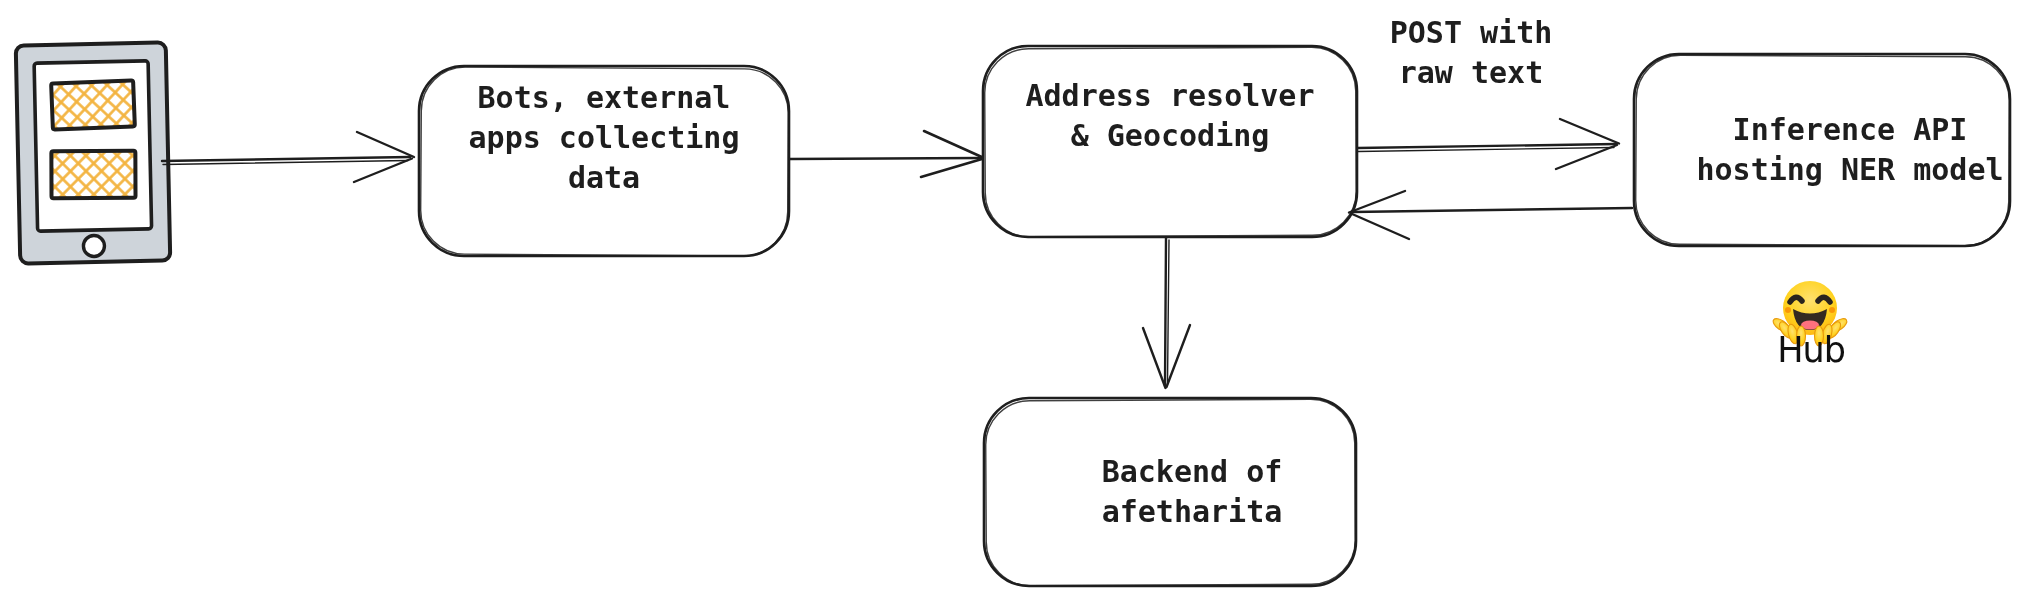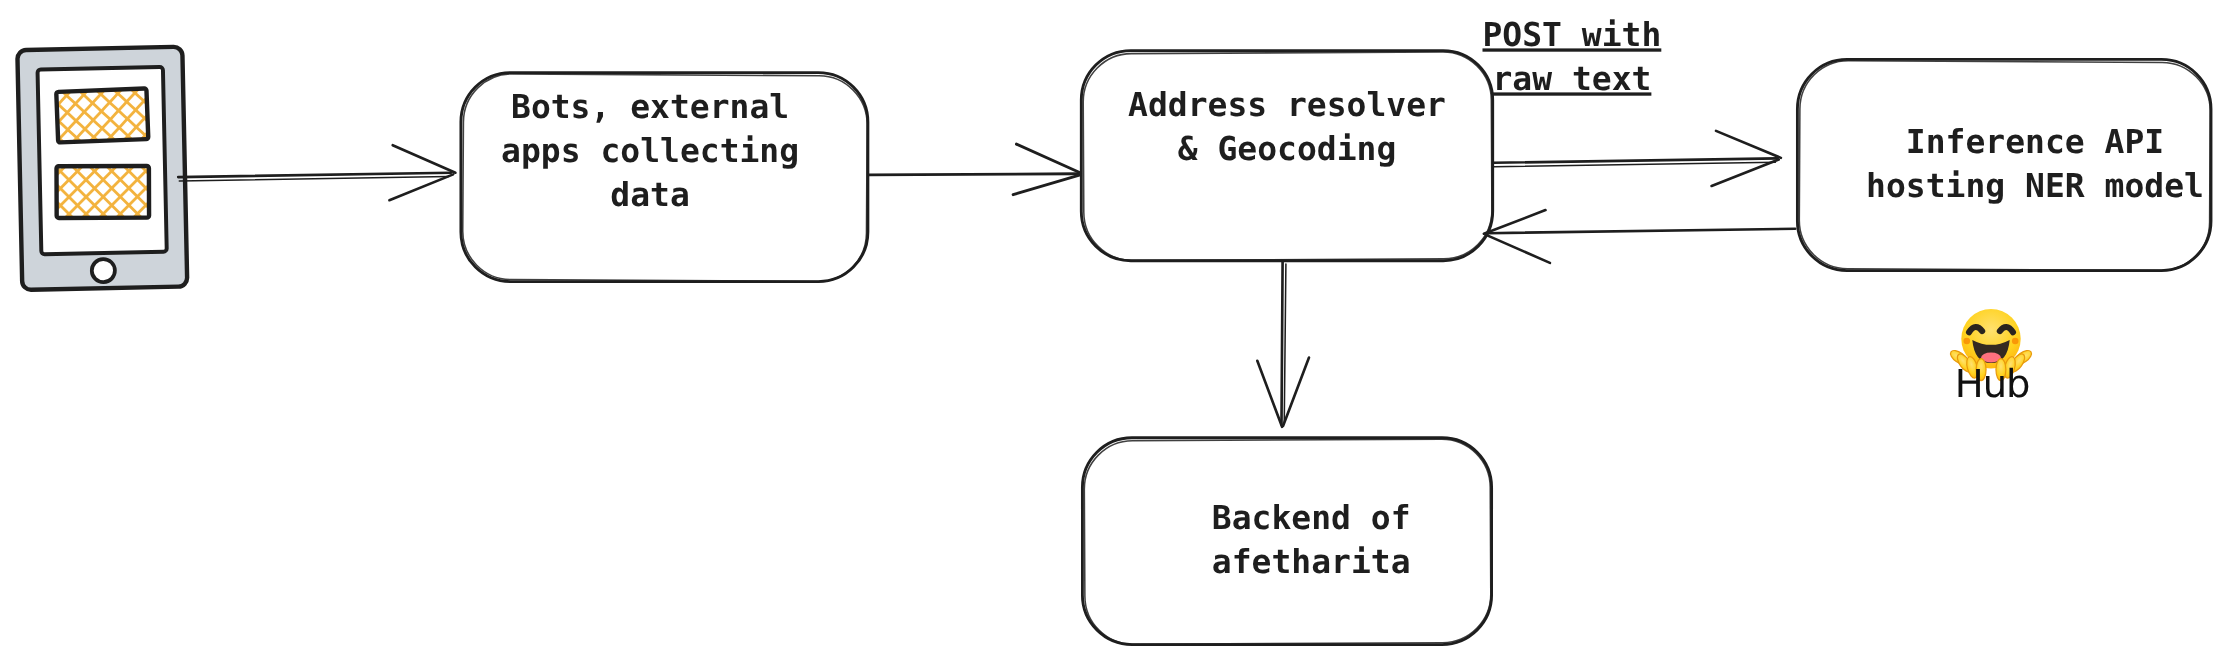--- a/index.html
+++ b/index.html
@@ -145,40 +145,40 @@
         <ellipse cx="19" cy="55" rx="4.5" ry="10" transform="rotate(-15 19 55)"></ellipse>
         <ellipse cx="27" cy="57" rx="4.5" ry="10"></ellipse>
         <ellipse cx="65" cy="46" rx="4.5" ry="9" transform="rotate(55 65 46)"></ellipse>
         <ellipse cx="60" cy="51" rx="4.5" ry="9.5" transform="rotate(35 60 51)"></ellipse>
         <ellipse cx="53" cy="55" rx="4.5" ry="10" transform="rotate(15 53 55)"></ellipse>
         <ellipse cx="45" cy="57" rx="4.5" ry="10"></ellipse>
       </g>
     </g>
   </svg>
 
-  <div class="node-label" style="left:406px; top:66px; width:370px; height:143px;">
+  <div class="node-label" style="left:419px; top:66px; width:370px; height:143px;">
     <span>Bots, external
 apps collecting
 data</span>
   </div>
 
   <div class="node-label" style="left:983px; top:46px; width:374px; height:140px;">
     <span>Address resolver
 &amp; Geocoding</span>
   </div>
 
   <div class="node-label" style="left:1634px; top:54px; width:432px; height:192px; font-size:30px;">
     <span>Inference API
 hosting NER model</span>
   </div>
 
   <div class="node-label" style="left:984px; top:398px; width:372px; height:188px;padding-left:22px;">
     <span>Backend of
 afetharita</span>
   </div>
 
-  <div class="edge-label" style="left:1319px; top:13px; width:220px;text-decoration:underline;">POST with
+  <div class="edge-label" style="left:1361px; top:13px; width:220px;">POST with
 raw text</div>
 
 
   <div class="hub-label">Hub</div>
 
 </div>
 
 </body></html>

